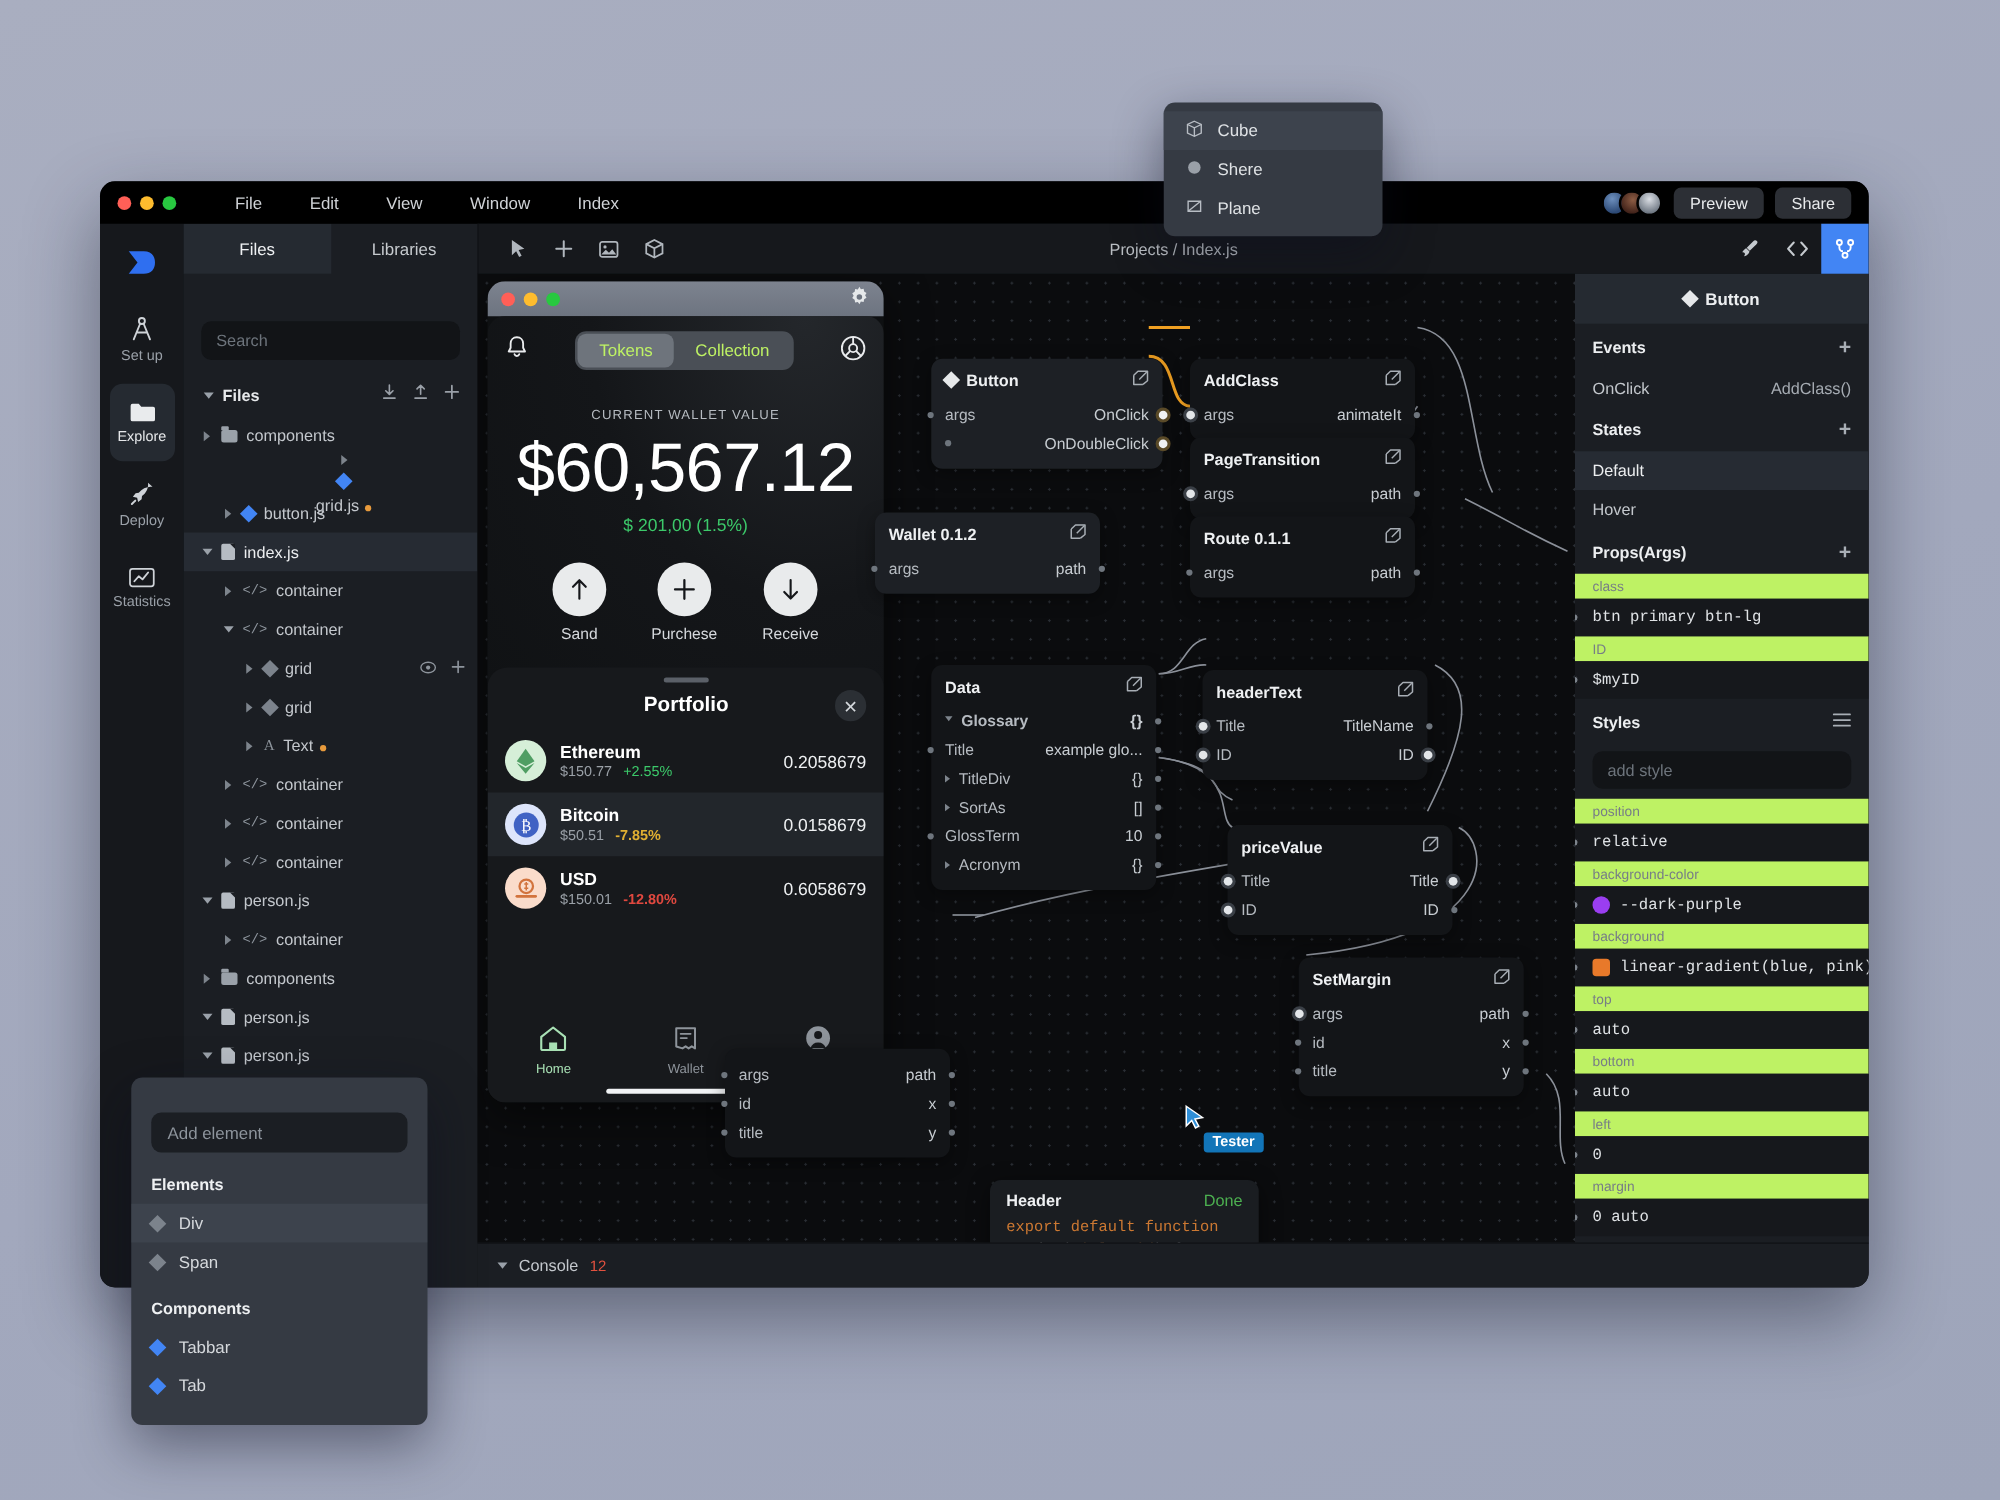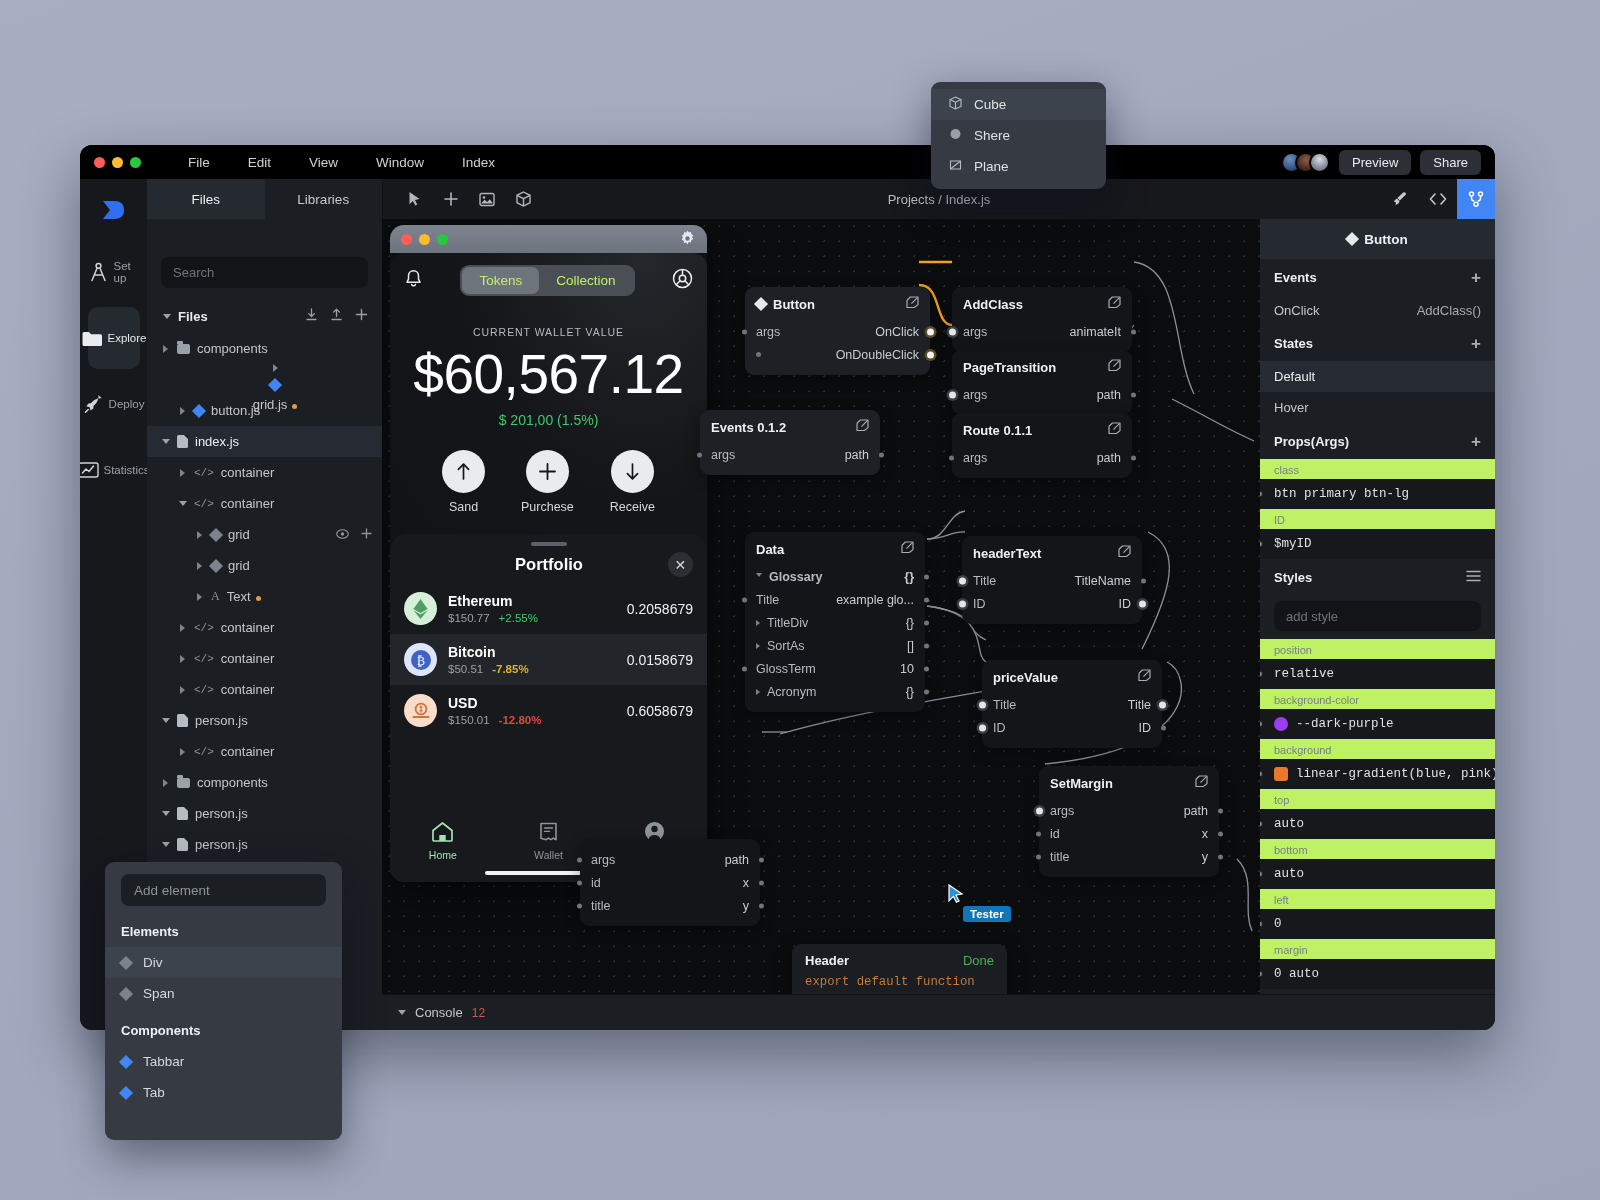--- a/index.html
+++ b/index.html
@@ -67,21 +67,21 @@
 
   
   .rail {
     width: 67px; background: #16181c; flex: 0 0 67px;
     display: flex; flex-direction: column; align-items: center;
     padding-top: 12px; gap: 4px;
   }
   .logo-box { width: 44px; height: 38px; display: flex; align-items: center; justify-content: center; margin-bottom: 8px;}
   .rail-item {
     width: 52px; height: 62px; border-radius: 10px;
-    display: flex; flex-direction: row; align-items: center; justify-content: center;
+    display: flex; flex-direction: column; align-items: center; justify-content: center;
     gap: 5px; cursor: pointer;
   }
   .rail-item.active { background: #252a31; }
   .rail-item .lbl { font-size: 11.5px; color: #9aa0a8; }
   .rail-item.active .lbl { color: #e6e8ea; }
   .rail-item svg { display:block; }
 
   
   .files-panel {
     width: 235px; flex: 0 0 235px; background: #1b1e23;
@@ -348,21 +348,21 @@
   }
   .fm-item.hl { background: #3d434d; }
 
   .add-panel {
     position: absolute; left: 105px; top: 862px;
     width: 237px; height: 278px; background: #353a43;
     border-radius: 9px; box-shadow: 0 16px 44px rgba(10,14,30,.45);
     padding: 12px 0 0 0; z-index: 60; overflow: hidden;
   }
   .add-panel .ap-input {
-    margin: 0 16px 4px 16px; height: 32px; border-radius: 8px;
+    margin: 16px 16px 4px 16px; height: 32px; border-radius: 8px;
     background: #1b1e23; color: #8d949c; font-size: 13.5px;
     display: flex; align-items: center; padding: 0 13px;
   }
   .ap-sec { font-size: 13px; color: #eef0f2; font-weight: bold; padding: 14px 16px 8px 16px;}
   .ap-item {
     display: flex; align-items: center; gap: 12px; padding: 0 16px;
     height: 31px; font-size: 13.5px; color: #d5d8dc; cursor: pointer;
   }
   .ap-item.hl { background: #3d434d; }
 
@@ -922,21 +922,21 @@
                 </div>
                 <div class="node-row">
                   <span class="pin-l pin lit"></span>
                   <span class="rlabel">args</span>
                   <span class="rval">path</span>
                   <span class="pin-r rdot"></span>
                 </div>
               </div>
               <div class="node" style="left: 318px; top: 191px; width: 180px;">
                 <div class="node-head">
-                  <span>Events 0.1.2</span>
+                  <span>Wallet 0.1.2</span>
                   <span class="edit"><svg width="13" height="13" viewBox="0 0 13 13">
                       <path d="M1 4.2v7.3h7.3M1 4.2L4.4 1h7.6v7.6L8.4 11.5" fill="none" stroke="#a8aeb5" stroke-width="1.2" stroke-linejoin="round"></path>
                       <path d="M5.4 7.6L11.4 1.6" stroke="#a8aeb5" stroke-width="1.2"></path>
                     </svg></span>
                 </div>
                 <div class="node-row">
                   <span class="pin-l rdot"></span>
                   <span class="rlabel">args</span>
                   <span class="rval">path</span>
                   <span class="pin-r rdot"></span>

